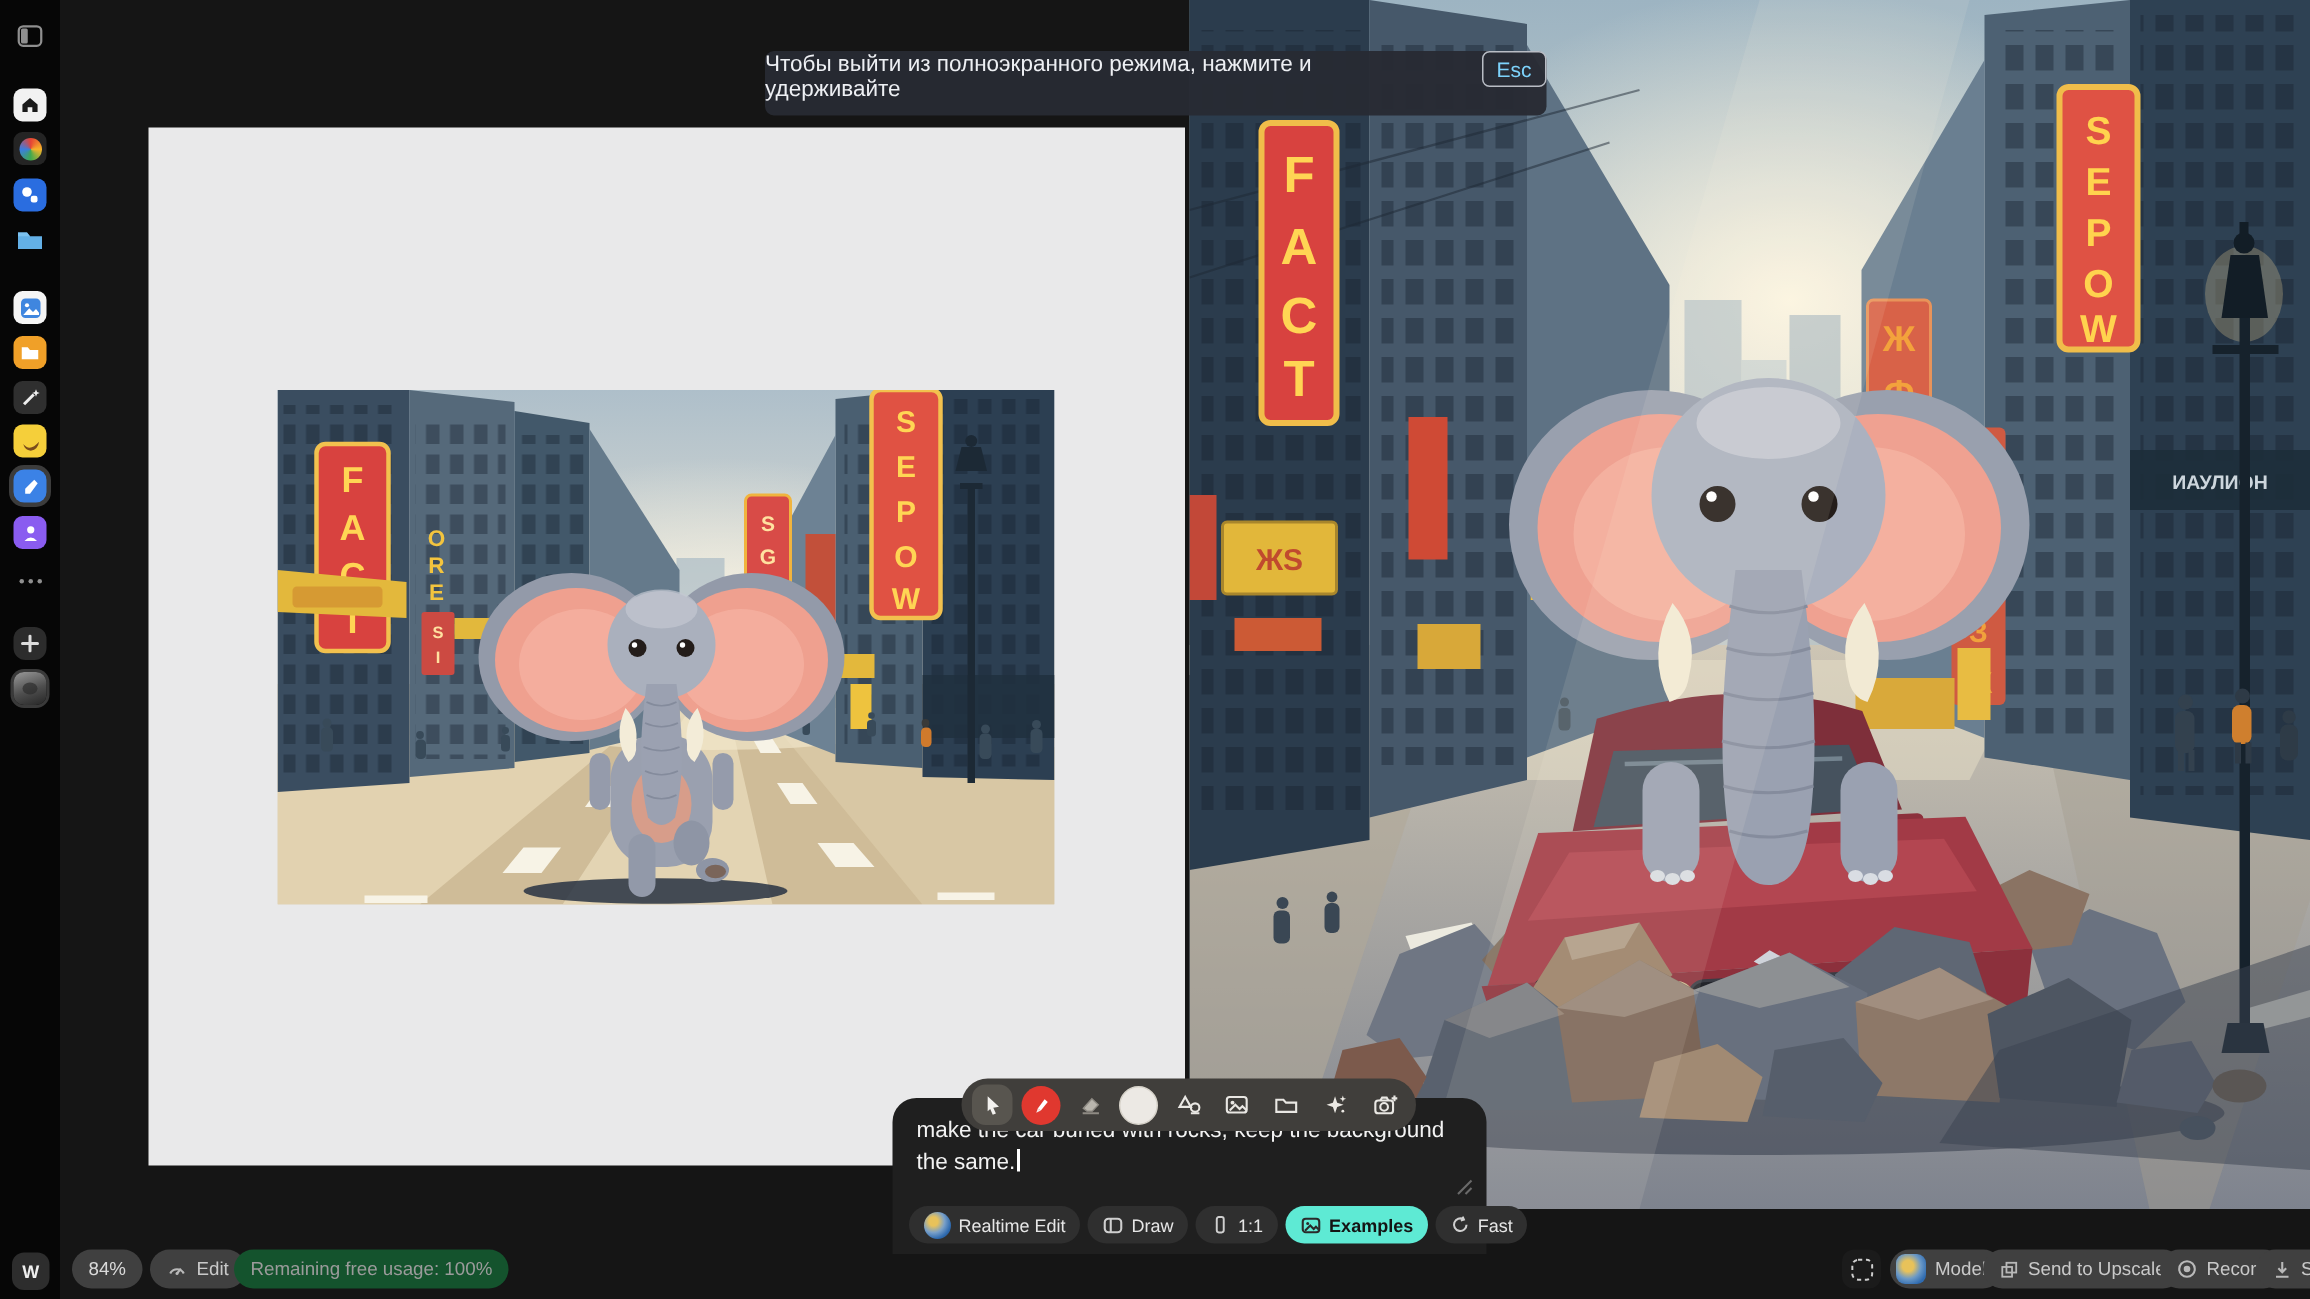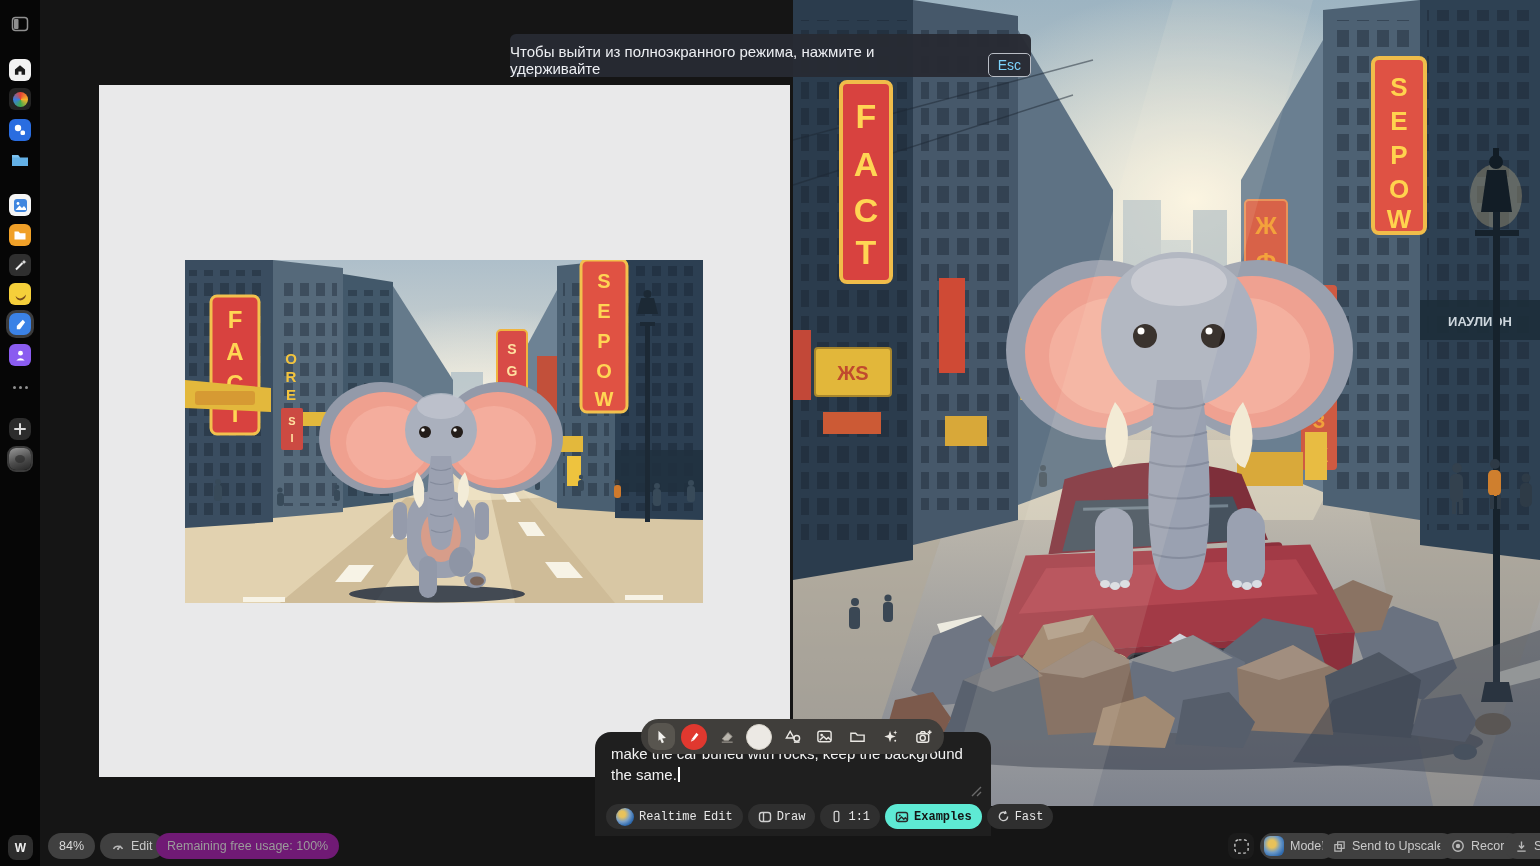--- a/index.html
+++ b/index.html
@@ -17,49 +17,49 @@
            color:#eee;font-size:12px;font-weight:bold;display:flex;align-items:center;justify-content:center;}
 
   
   .canvas-panel{position:absolute;left:99px;top:85px;width:691px;height:692px;background:#e9e9ea;}
   .source-image{position:absolute;left:86px;top:175px;width:518px;height:343px;display:block;}
   .result-panel{position:absolute;left:793px;top:0;width:747px;height:806px;background:#20303c;}
   .result-image{width:747px;height:806px;display:block;}
 
   
   .toast{position:absolute;left:510px;top:34px;width:521px;height:43px;background:rgba(40,43,51,.96);
-         border-radius:6px;display:flex;align-items:flex-end;justify-content:center;gap:20px;
+         border-radius:6px;display:flex;align-items:flex-start;justify-content:center;gap:20px;
          color:#edeff3;font-size:15px;z-index:60;}
   .esc-key{border:1px solid #b9bdc5;border-radius:5px;padding:3px 9px;font-size:14px;color:#7dd3fc;}
 
   
   .toolbar{position:absolute;left:641px;top:719px;width:303px;height:35px;background:#403e3b;border-radius:18px;
            display:flex;align-items:center;justify-content:space-between;padding:0 7px;box-sizing:border-box;z-index:55;}
   .tool{width:27px;height:27px;border-radius:9px;display:flex;align-items:center;justify-content:center;cursor:pointer;}
   .tool-sel{background:#58554f;}
   .tool-red{background:#e0382f;border-radius:50%;width:26px;height:26px;}
   .tool-circle{width:24px;height:24px;border-radius:50%;background:#ece9e4;border:1px solid #d6d2c9;}
 
   
   .prompt-box{position:absolute;left:595px;top:732px;width:396px;height:104px;background:#1f1f1f;
               border-radius:16px 16px 0 0;box-sizing:border-box;padding:12px 16px;z-index:50;}
   .prompt-text{color:#f2f2f2;font-size:15px;line-height:1.38;width:352px;}
   .caret{display:inline-block;width:2px;height:15px;background:#fff;vertical-align:-2px;margin-left:1px;}
   .resize-handle{position:absolute;right:9px;top:54px;width:11px;height:11px;opacity:.7;}
   .pill-row{position:absolute;left:11px;bottom:7px;display:flex;gap:5px;align-items:center;}
   .pill{height:25px;border-radius:13px;background:#2f2f2f;color:#e6e6e6;font-size:12px;
-        display:flex;align-items:center;gap:5px;padding:0 10px;cursor:pointer;white-space:nowrap;font-family:Liberation Mono, monospace;}
+        display:flex;align-items:center;gap:5px;padding:0 10px;cursor:pointer;white-space:nowrap;}
   .pill-active{background:#5eead4;color:#141414;font-weight:bold;}
   .thumb{width:18px;height:18px;border-radius:50%;
          background:radial-gradient(circle at 35% 35%, #e8c25a 18%, #7aa0c8 45%, #2f6bb0 70%, #1b3b66);}
 
   
   .st-pill{position:absolute;top:833px;height:26px;border-radius:13px;background:#404040;color:#c9c9c9;
            font-size:12.5px;display:flex;align-items:center;gap:6px;padding:0 11px;cursor:pointer;white-space:nowrap;}
-  .st-usage{background:#701a75;color:#9b9b9b;align-items:center;}
+  .st-usage{background:#14532d;color:#9b9b9b;align-items:center;}
   .st-icon-btn{position:absolute;top:833px;width:26px;height:26px;border-radius:8px;background:#1b1b1b;
                display:flex;align-items:center;justify-content:center;cursor:pointer;}
   .mthumb{width:20px;height:20px;border-radius:6px;
           background:radial-gradient(circle at 40% 40%, #e8c25a 22%, #6d9ac6 50%, #2f6bb0 75%, #173željezo 100%);
           background:radial-gradient(circle at 40% 40%, #e8c25a 22%, #6d9ac6 50%, #2f6bb0 78%);}
 
   svg text{font-family:"Liberation Sans",sans-serif;font-weight:bold;}
 </style>
 </head>
 <body>

